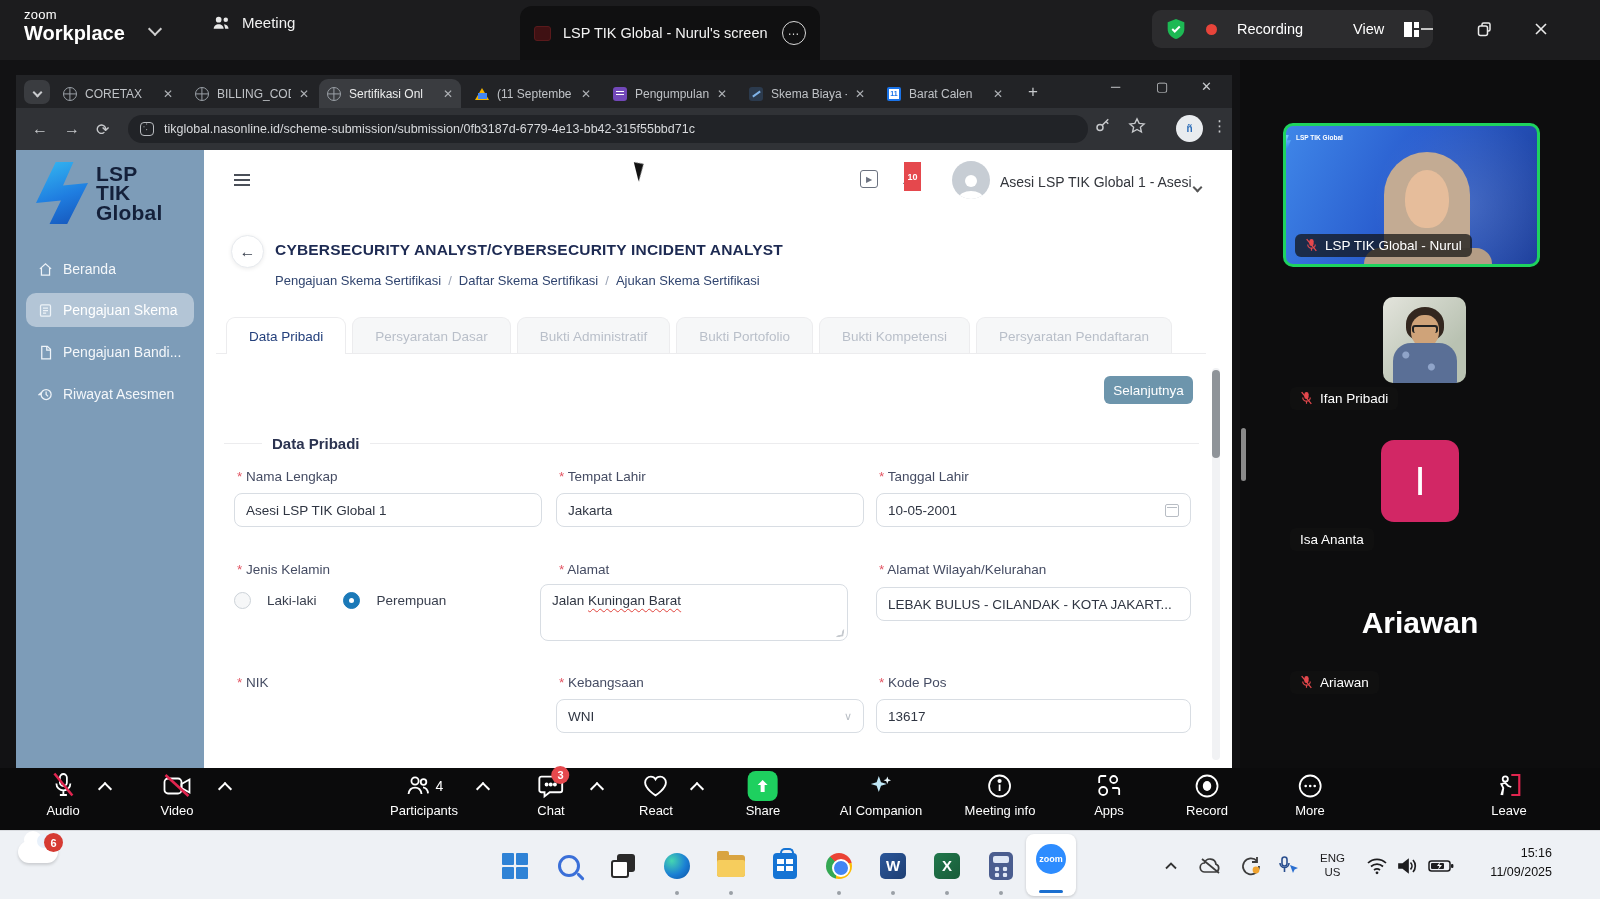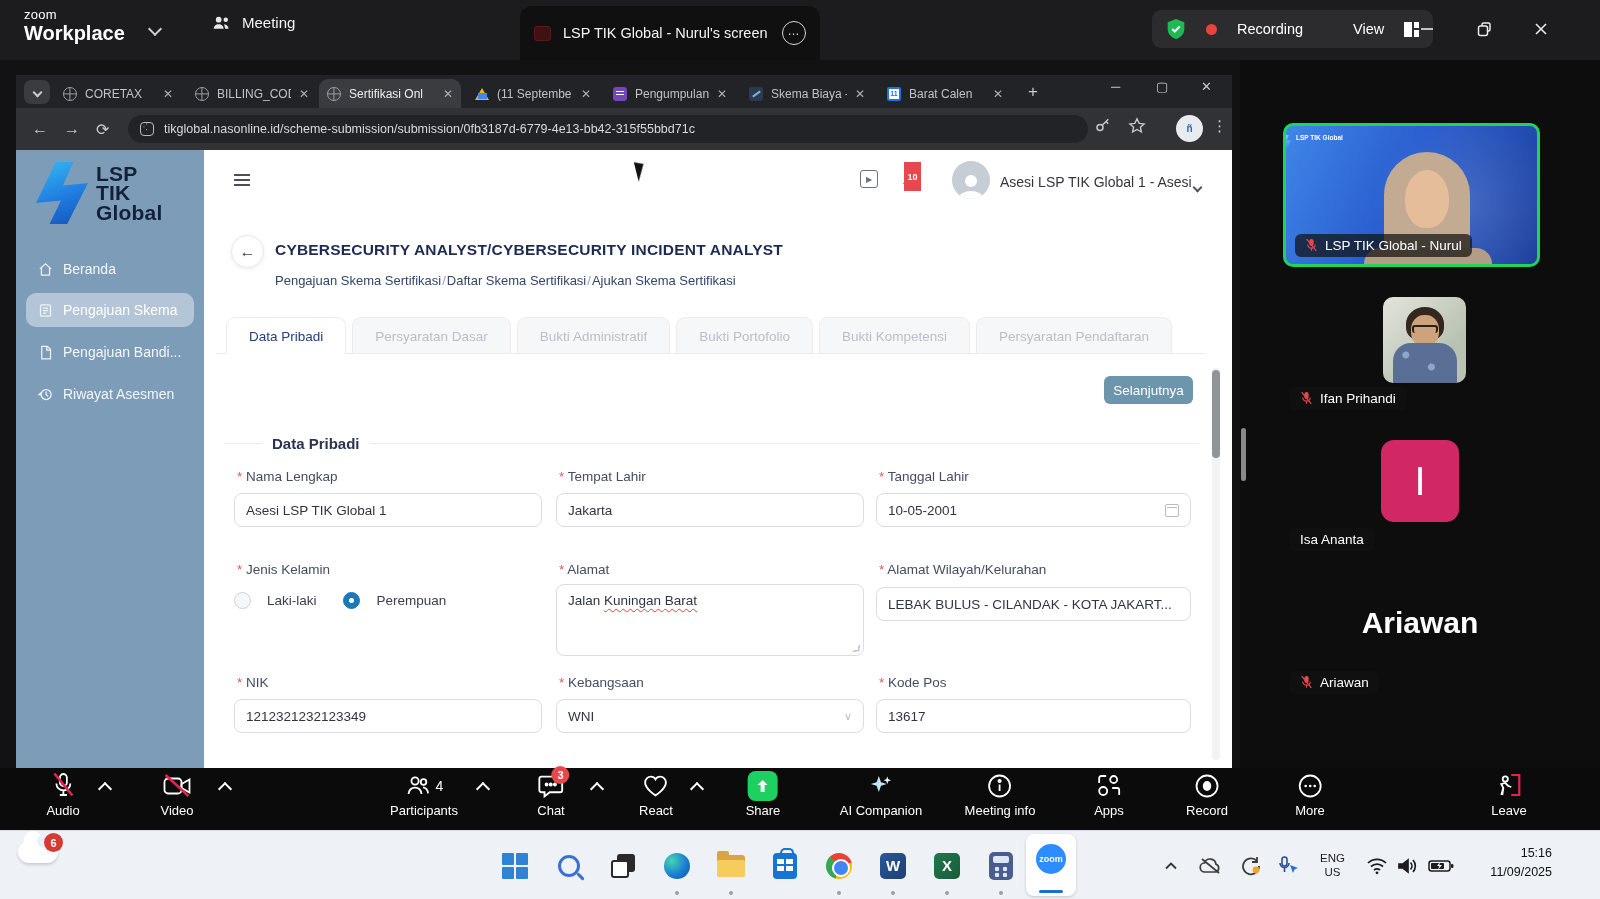--- a/index.html
+++ b/index.html
@@ -78,21 +78,21 @@
   .uavatar{position:absolute;left:748px;top:11px;width:38px;height:38px;border-radius:50%;background:#c7cdd4;display:flex;align-items:flex-end;justify-content:center;overflow:hidden}
   .uavatar .head{width:12px;height:12px;border-radius:50%;background:#fff;margin-bottom:12px}
   .uavatar .body{position:absolute;bottom:-6px;width:24px;height:14px;border-radius:50% 50% 0 0;background:#fff}
   .uname{position:absolute;left:796px;top:24px;font-size:14px;color:#33363c;white-space:nowrap}
   .uchev{position:absolute;left:990px;top:27px}
   .uchev .chev{width:7px;height:7px;border-color:#555}
 
   .content{position:absolute;left:188px;top:63px;width:1028px;height:555px;background:#fff}
   .backbtn{position:absolute;left:27px;top:22px;width:33px;height:33px;border-radius:50%;background:#fff;border:1px solid #e7eaee;box-shadow:0 1px 4px rgba(0,0,0,.08);display:flex;align-items:center;justify-content:center;color:#3c4351;font-size:16px}
   .ptitle{position:absolute;left:71px;top:28px;font-size:15.5px;font-weight:700;color:#1d2a52;letter-spacing:.2px}
-  .crumbs{position:absolute;left:71px;top:60px;font-size:13px;color:#31456f;display:flex;gap:1px}
+  .crumbs{position:absolute;left:71px;top:60px;font-size:13px;color:#31456f;display:flex;gap:7px}
   .crumbs .sep{color:#9aa3b5}
   .ptabs{position:absolute;left:22px;top:104px;height:37px;display:flex;gap:6px}
   .ptab{height:37px;display:flex;align-items:center;padding:0 22px;background:#f6f7f8;border:1px solid #ececee;border-bottom:none;border-radius:9px 9px 0 0;font-size:13.5px;color:#b9bfc9;white-space:nowrap}
   .ptab.active{background:#fff;color:#24407c;font-weight:500;position:relative;z-index:2}
   .ptabline{position:absolute;left:12px;top:140px;width:990px;height:1px;background:#ececee}
   .nextbtn{position:absolute;left:900px;top:163px;width:89px;height:28px;background:#6d95ac;border-radius:6px;color:#fff;font-size:13.5px;display:flex;align-items:center;justify-content:center}
   .sectionhdr{position:absolute;left:20px;top:222px;width:975px;display:flex;align-items:center;gap:10px}
   .sectionhdr .line{height:1px;background:#ececee}
   .sectionhdr .l1{width:38px}
   .sectionhdr .l2{flex:1}
@@ -404,34 +404,31 @@
               <span class="calic"></span>
             </div>
 
           <label class="flabel" style="left:33px;top:349px">Jenis Kelamin</label>
           <div class="abs" style="left:30px;top:378px">
             <span class="radio"></span><span class="rlabel">Laki-laki</span>
             <span style="display:inline-block;width:18px"></span>
             <span class="radio checked"></span><span class="rlabel">Perempuan</span>
           </div>
           <label class="flabel" style="left:355px;top:349px">Alamat</label>
-          <div class="ftext" style="left:352px;top:371px;width:308px;height:72px">
+          <div class="ftext" style="left:336px;top:371px;width:308px;height:57px">
             <span>Jalan</span>
             <span class="wavy">Kuningan Barat</span>
             <span class="resz"></span>
           </div>
           <label class="flabel" style="left:675px;top:349px">Alamat Wilayah/Kelurahan</label>
           <div class="finput" style="left:672px;top:374px;width:315px">
               <span>LEBAK BULUS - CILANDAK - KOTA JAKART...</span>
             </div>
 
           <label class="flabel" style="left:33px;top:462px">NIK</label>
-          <div class="finput" style="left:30px;top:486px;width:308px">
-              <span>1212321232123349</span>
-            </div>
           <label class="flabel" style="left:355px;top:462px">Kebangsaan</label>
           <div class="finput" style="left:352px;top:486px;width:308px">
               <span>WNI</span>
               <span class="selchev">∨</span>
             </div>
           <label class="flabel" style="left:675px;top:462px">Kode Pos</label>
           <div class="finput" style="left:672px;top:486px;width:315px">
               <span>13617</span>
             </div>
 
@@ -469,21 +466,21 @@
       <div class="face2"></div>
       <div class="glasses"></div>
       <div class="body2"></div>
     </div>
     <div class="vlabel" style="left:50px;top:327px">
       <svg width="13" height="15" viewBox="0 0 24 28">
           <rect x="8" y="2" width="8" height="13" rx="4" fill="#e5484d"></rect>
           <path d="M5 12a7 7 0 0 0 14 0M12 19v5" stroke="#e5484d" stroke-width="2.2" fill="none"></path>
           <line x1="3" y1="2" x2="21" y2="24" stroke="#e5484d" stroke-width="2.4"></line>
         </svg>
-      <span>Ifan Prihandi</span>
+      <span>Ifan Pribadi</span>
     </div>
 
     <div class="tile3">
         <span>I</span>
       </div>
     <div class="vlabel" style="left:50px;top:468px">
       <span>Isa Ananta</span>
     </div>
 
     <div class="bigname">Ariawan</div>

